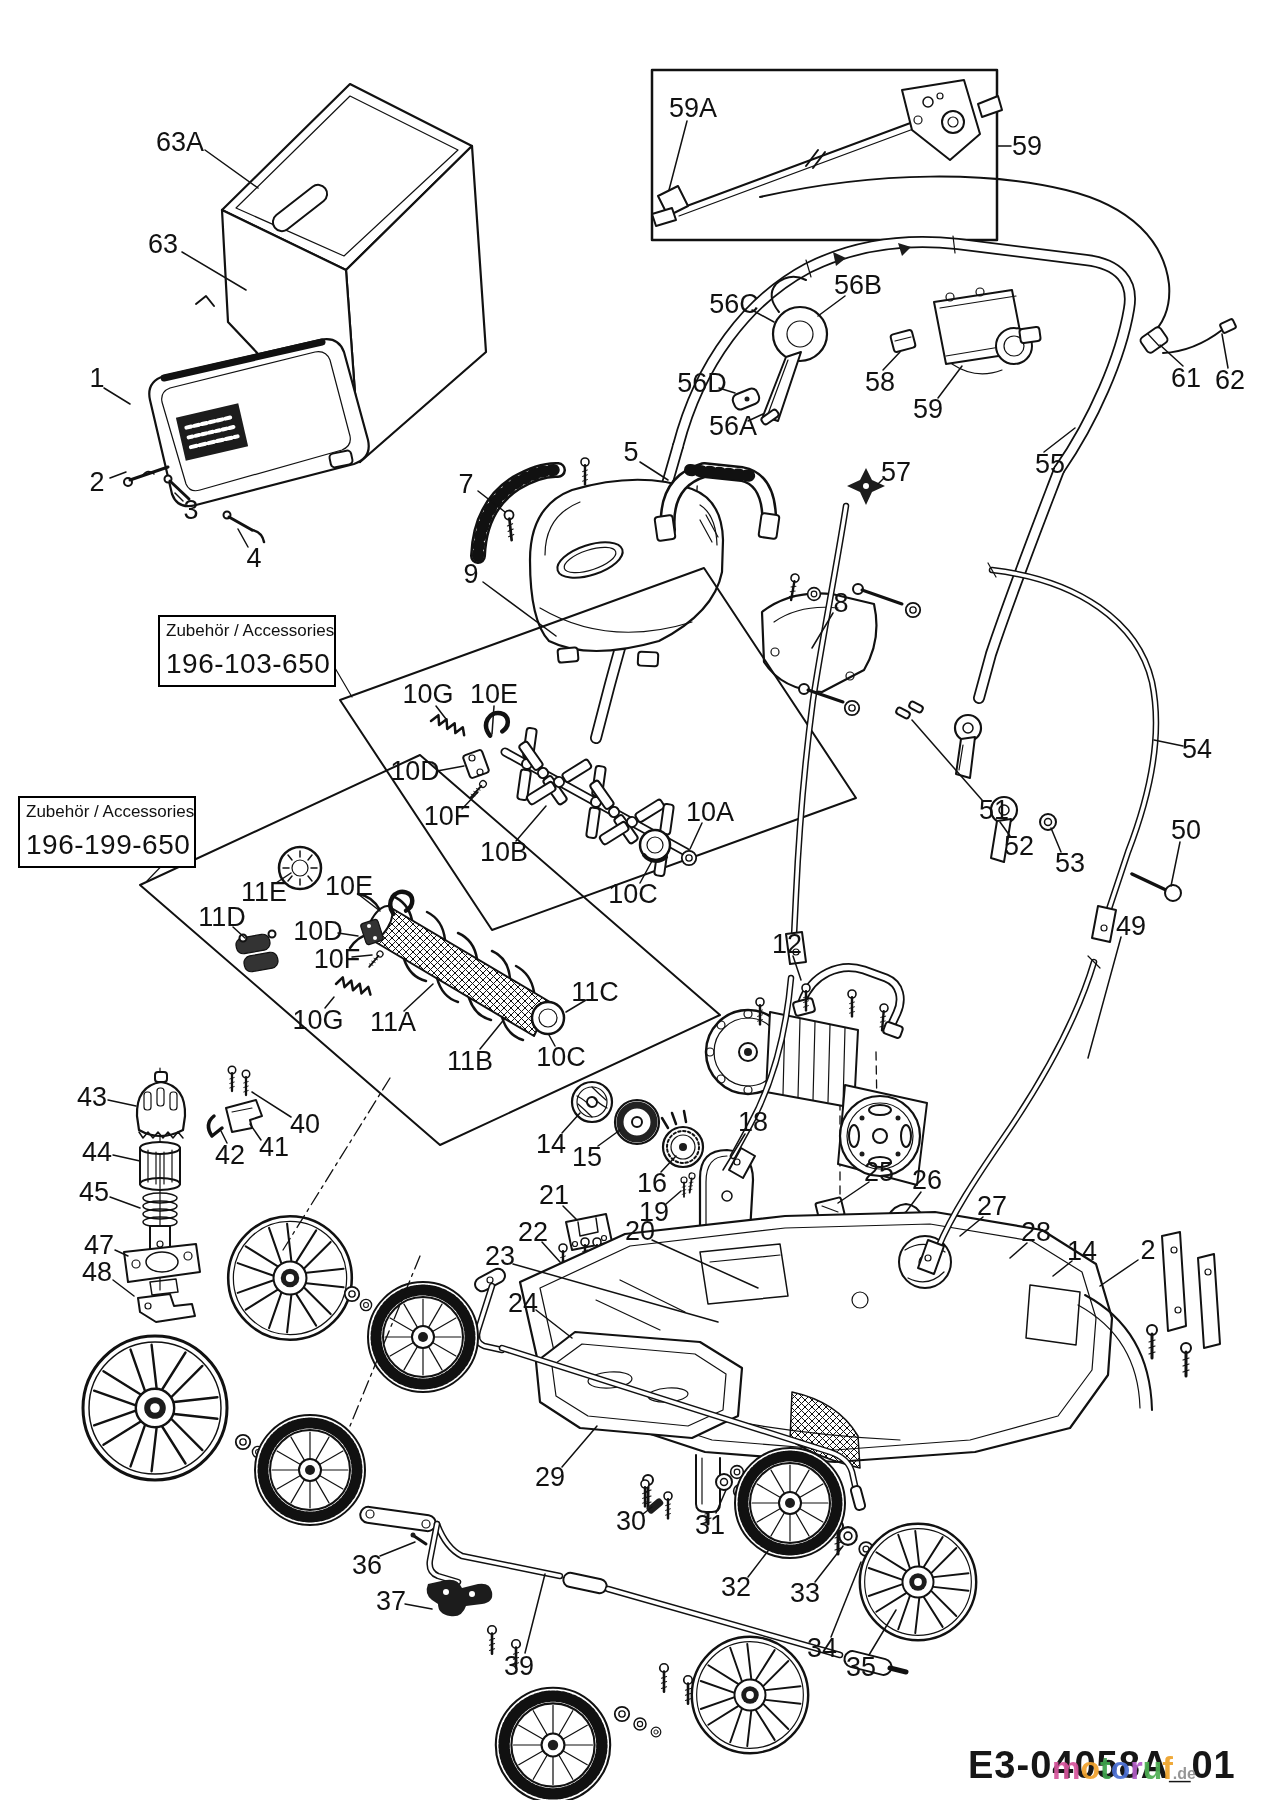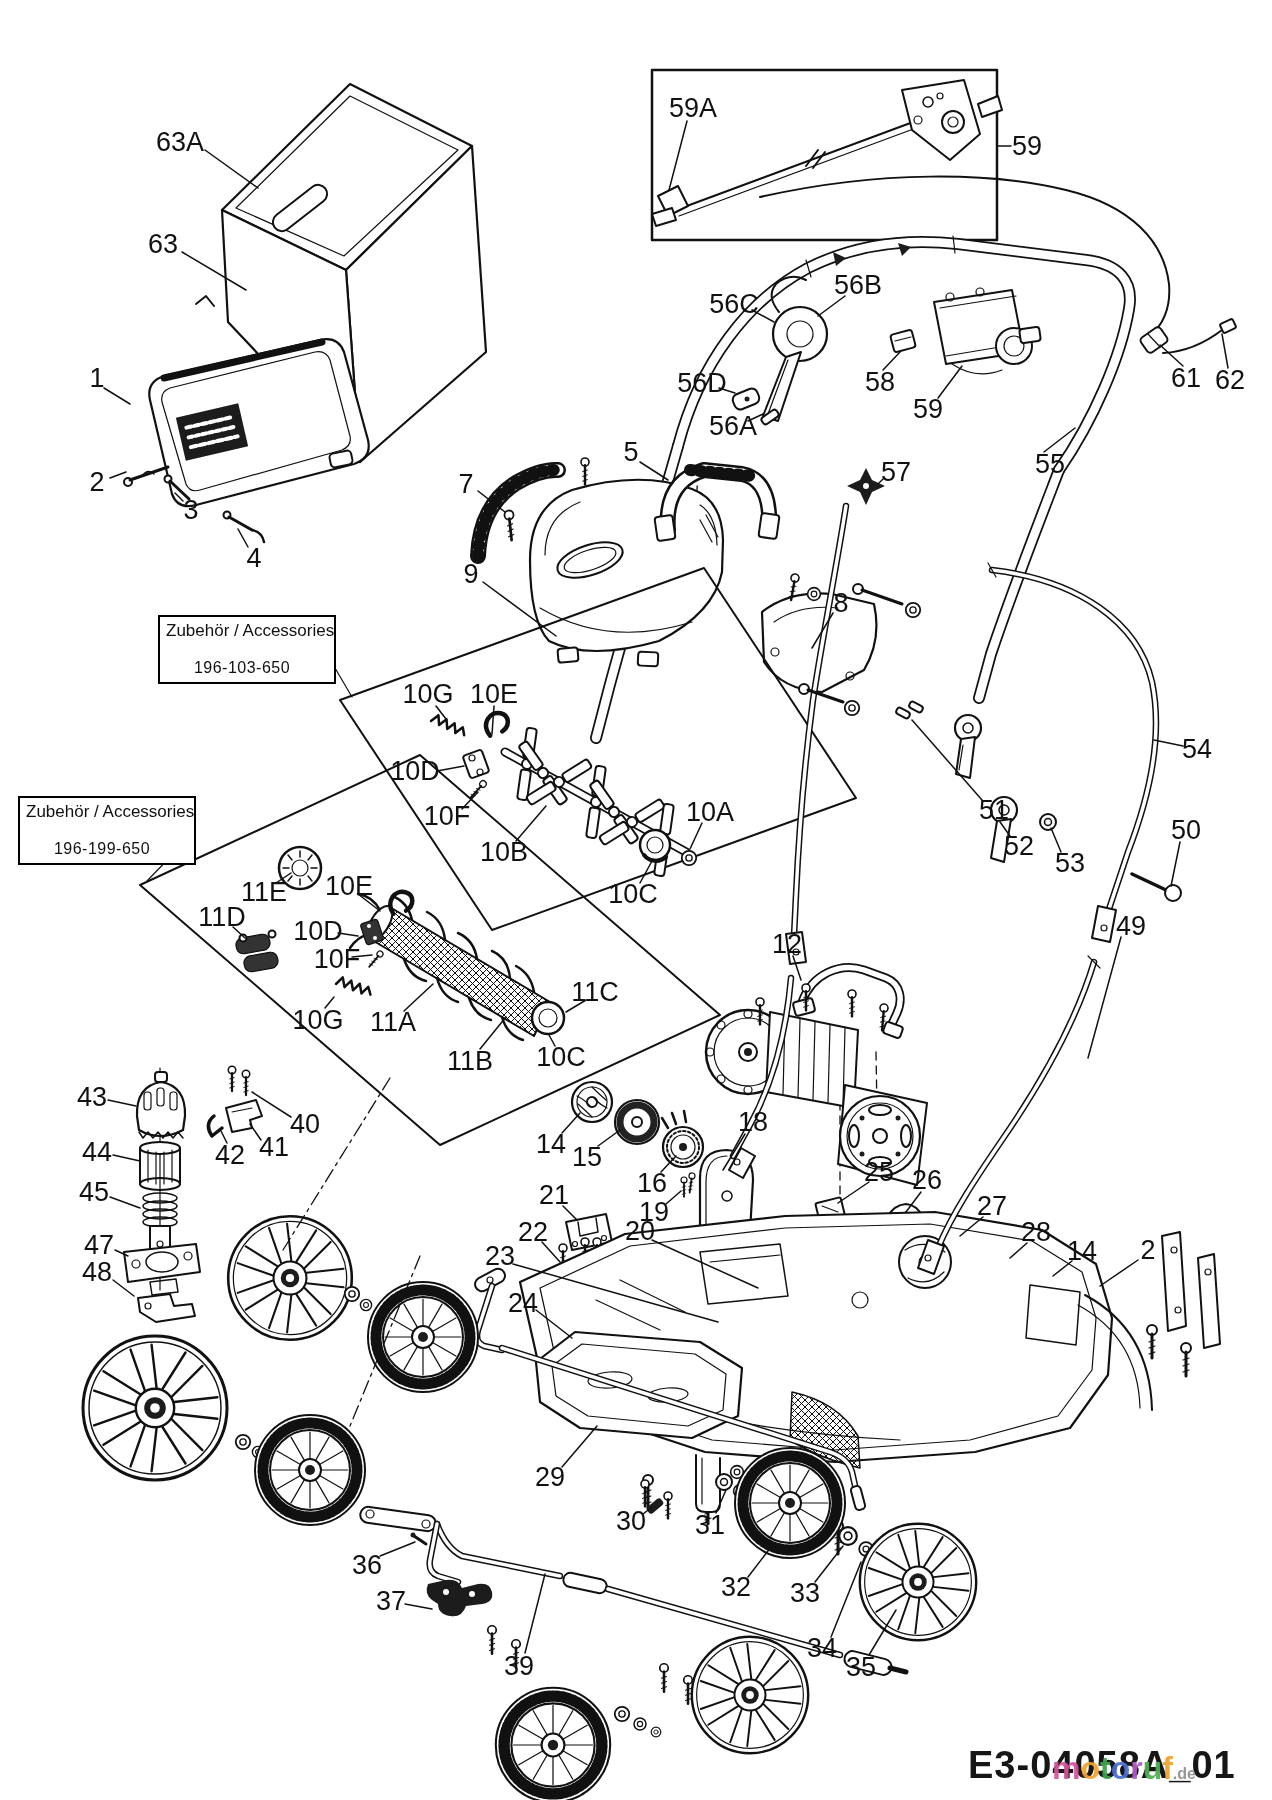--- a/index.html
+++ b/index.html
@@ -27,21 +27,21 @@
   .tubeI4{fill:none;stroke:#fff;stroke-width:11;}
   .combT{fill:none;stroke:#111;stroke-width:12;stroke-dasharray:2.5,7;}
   .tread{fill:none;stroke:#111;stroke-width:11;stroke-dasharray:2.5,2.5;}
   .dash{fill:none;stroke:#111;stroke-width:1.3;stroke-dasharray:8,6;}
   .dashdot{fill:none;stroke:#111;stroke-width:1.3;stroke-dasharray:14,5,3,5;}
   .leader{stroke:#111;stroke-width:1.5;}
   .lbl{font-family:"Liberation Sans",sans-serif;font-size:27px;fill:#111;}
   .acc-box{position:absolute;border:2.5px solid #000;background:#fff;text-align:center;
            padding:4px 16px 5px 6px;box-sizing:border-box;white-space:nowrap;}
   .acc-title{font-size:17px;color:#111;}
-  .acc-num{font-size:16px;color:#111;letter-spacing:.5px;margin-top:18px;}
+  .acc-num{font-size:28px;color:#111;letter-spacing:.5px;margin-top:7px;}
   .doc-number{position:absolute;left:968px;top:1744px;font-size:38px;font-weight:bold;
               color:#161616;letter-spacing:1px;white-space:nowrap;}
   .watermark{position:absolute;left:1052px;top:1750px;font-size:32px;font-weight:bold;
              opacity:.93;white-space:nowrap;letter-spacing:0;}
   .watermark .suffix{font-size:16px;font-weight:bold;}
 </style>
 </head>
 <body>
 
 <div class="page">

